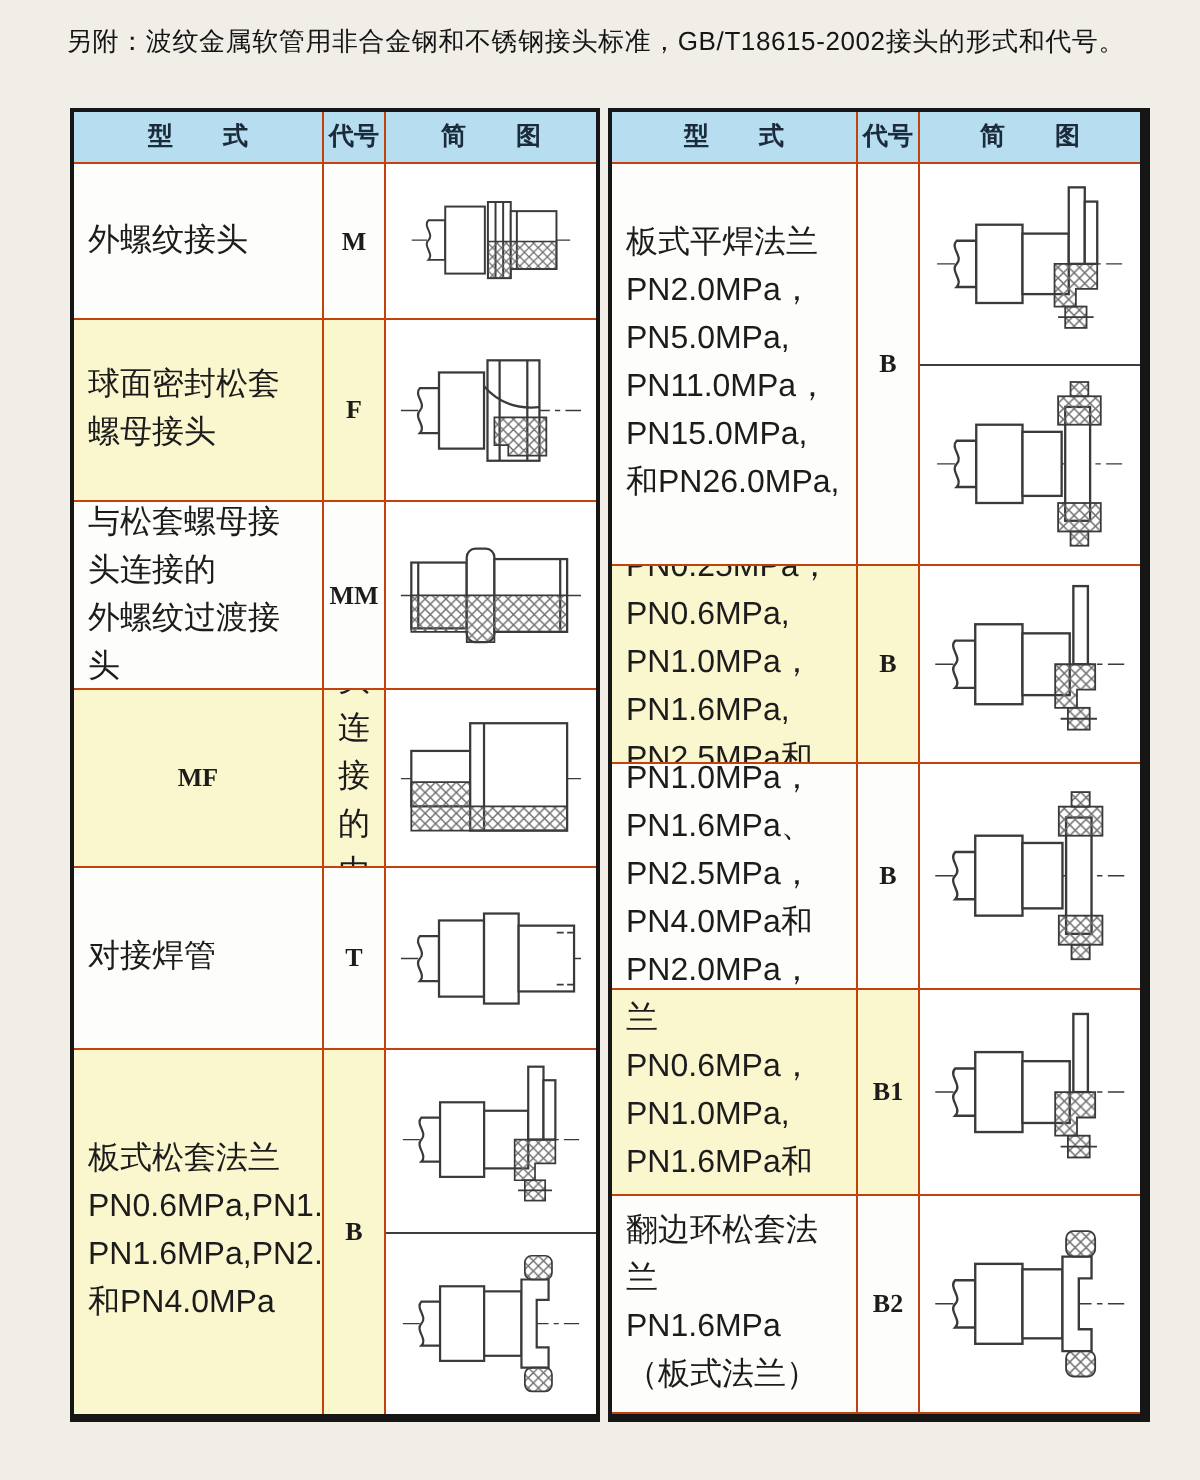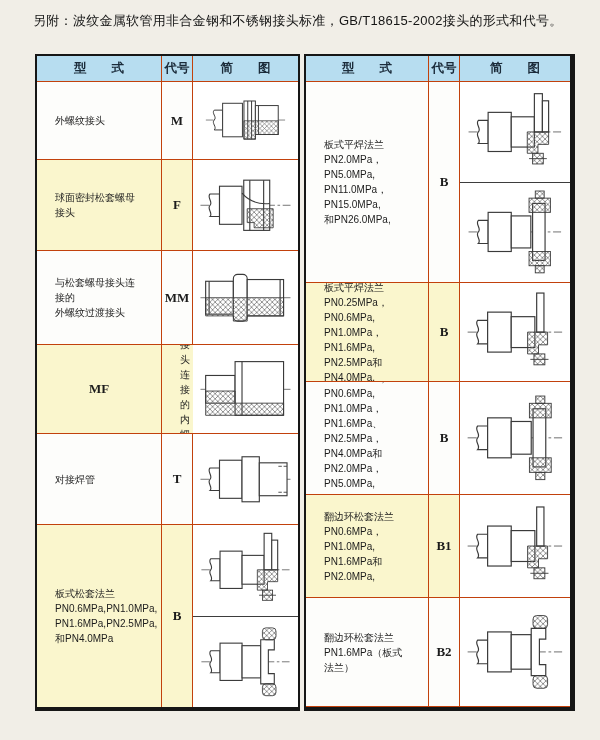--- a/index.html
+++ b/index.html
@@ -28,22 +28,22 @@
     grid-template-columns:122px 30px 110px;
     grid-template-rows:25px 200px 98px 112px 102px 108px;
     border-right-width:5px;
   }
   .cell{background:#fdfdfb;display:flex;align-items:center;overflow:hidden;}
   .hdr{
     background:#b7ddf0;justify-content:center;
     font-size:12.5px;font-weight:bold;color:#1b2b3a;
   }
   .type{
-    justify-content:flex-start;padding:4px 18px;
-    font-size:10px;line-height:1.5;white-space:pre-line;
+    justify-content:flex-start;padding:4px 7px;
+    font-size:16px;line-height:1.5;white-space:pre-line;
   }
   .code{
     justify-content:center;
     font-family:"Liberation Serif", serif;font-size:13px;font-weight:600;
   }
   .hl{background:#faf6cd;}
   .diag{background:#fff;justify-content:center;padding:2px;}
   .diag svg{width:96%;height:96%;}
   .split{
     display:grid;grid-template-rows:1fr 1fr;gap:1px;background:#3d3d3d;

